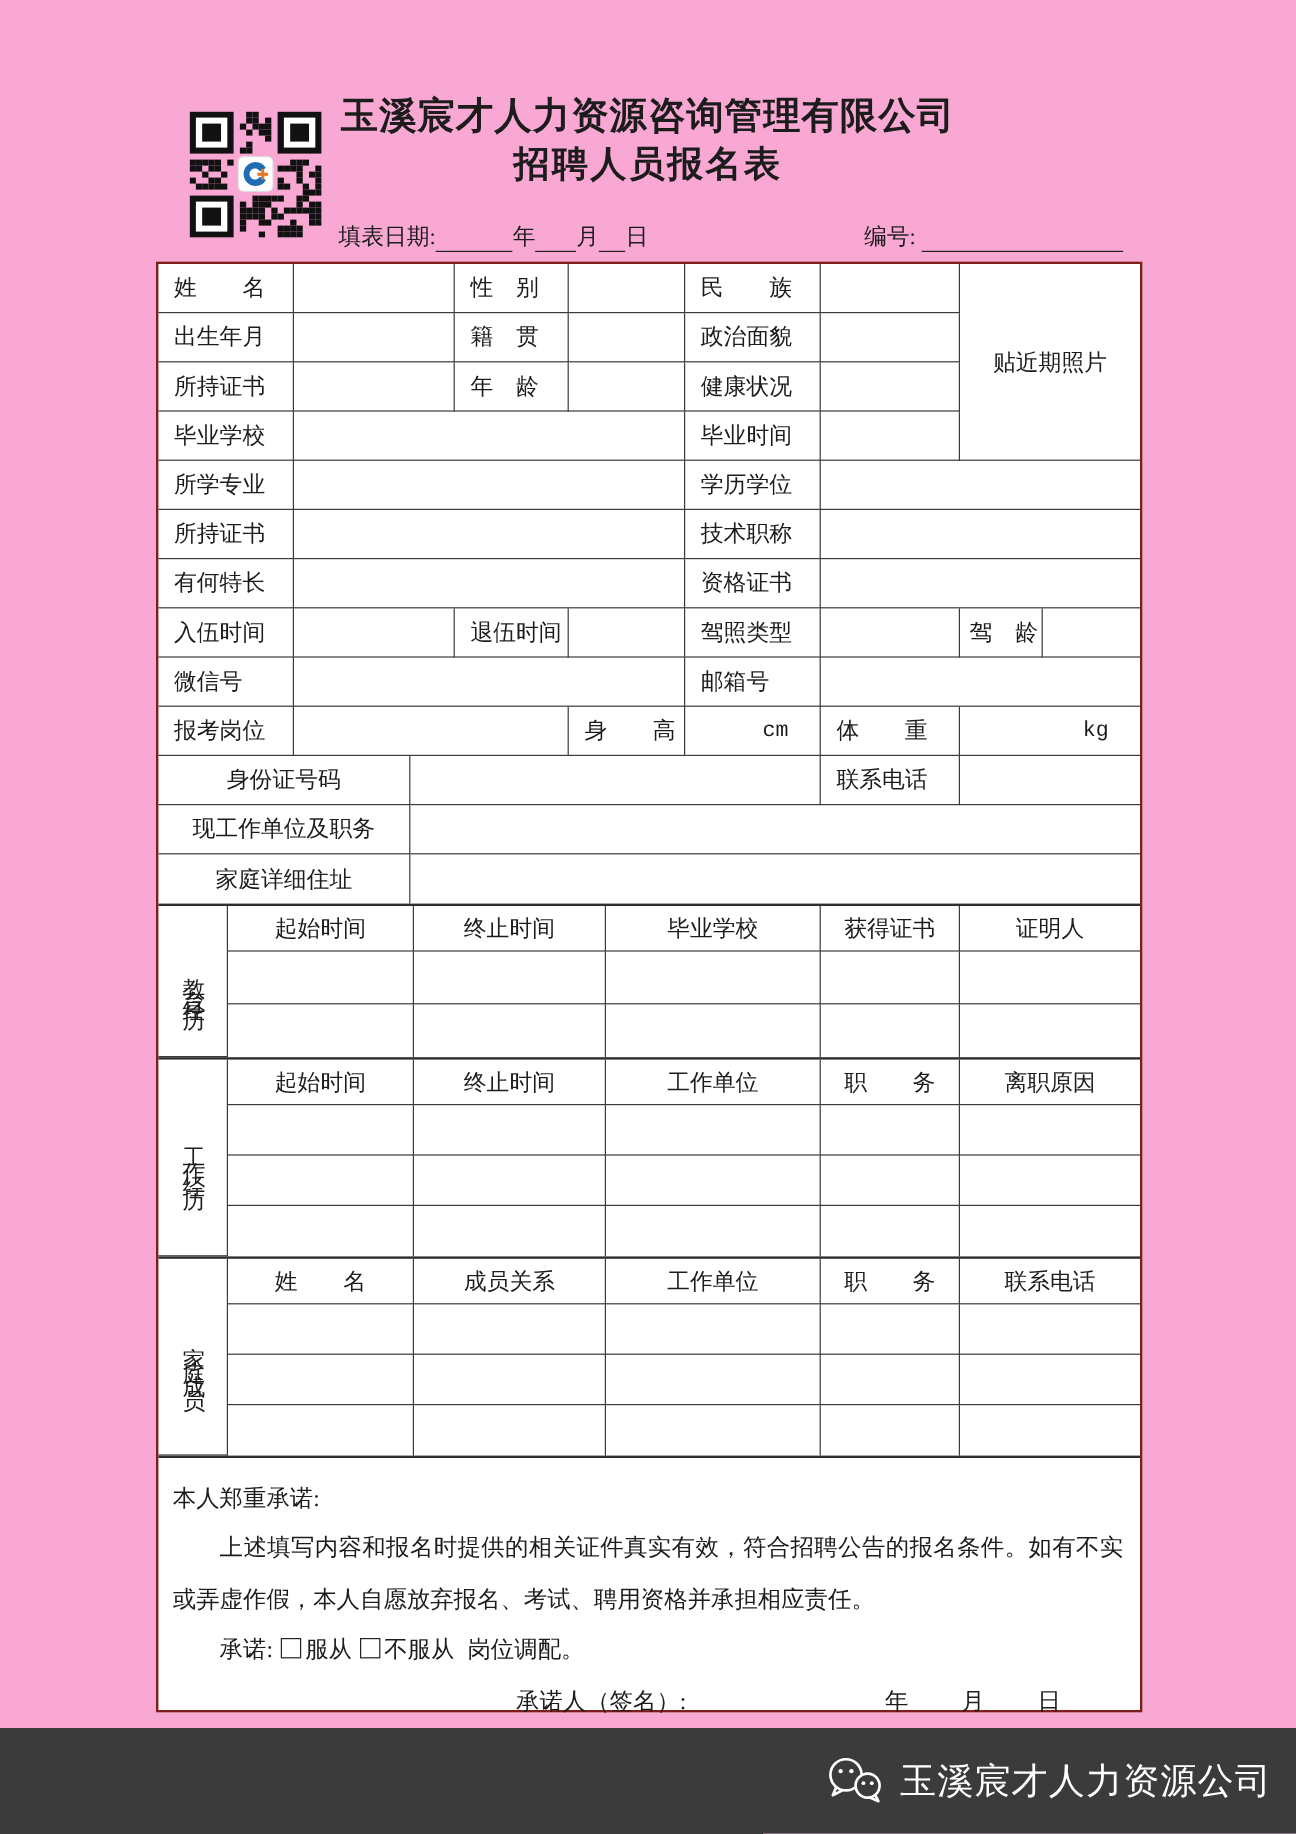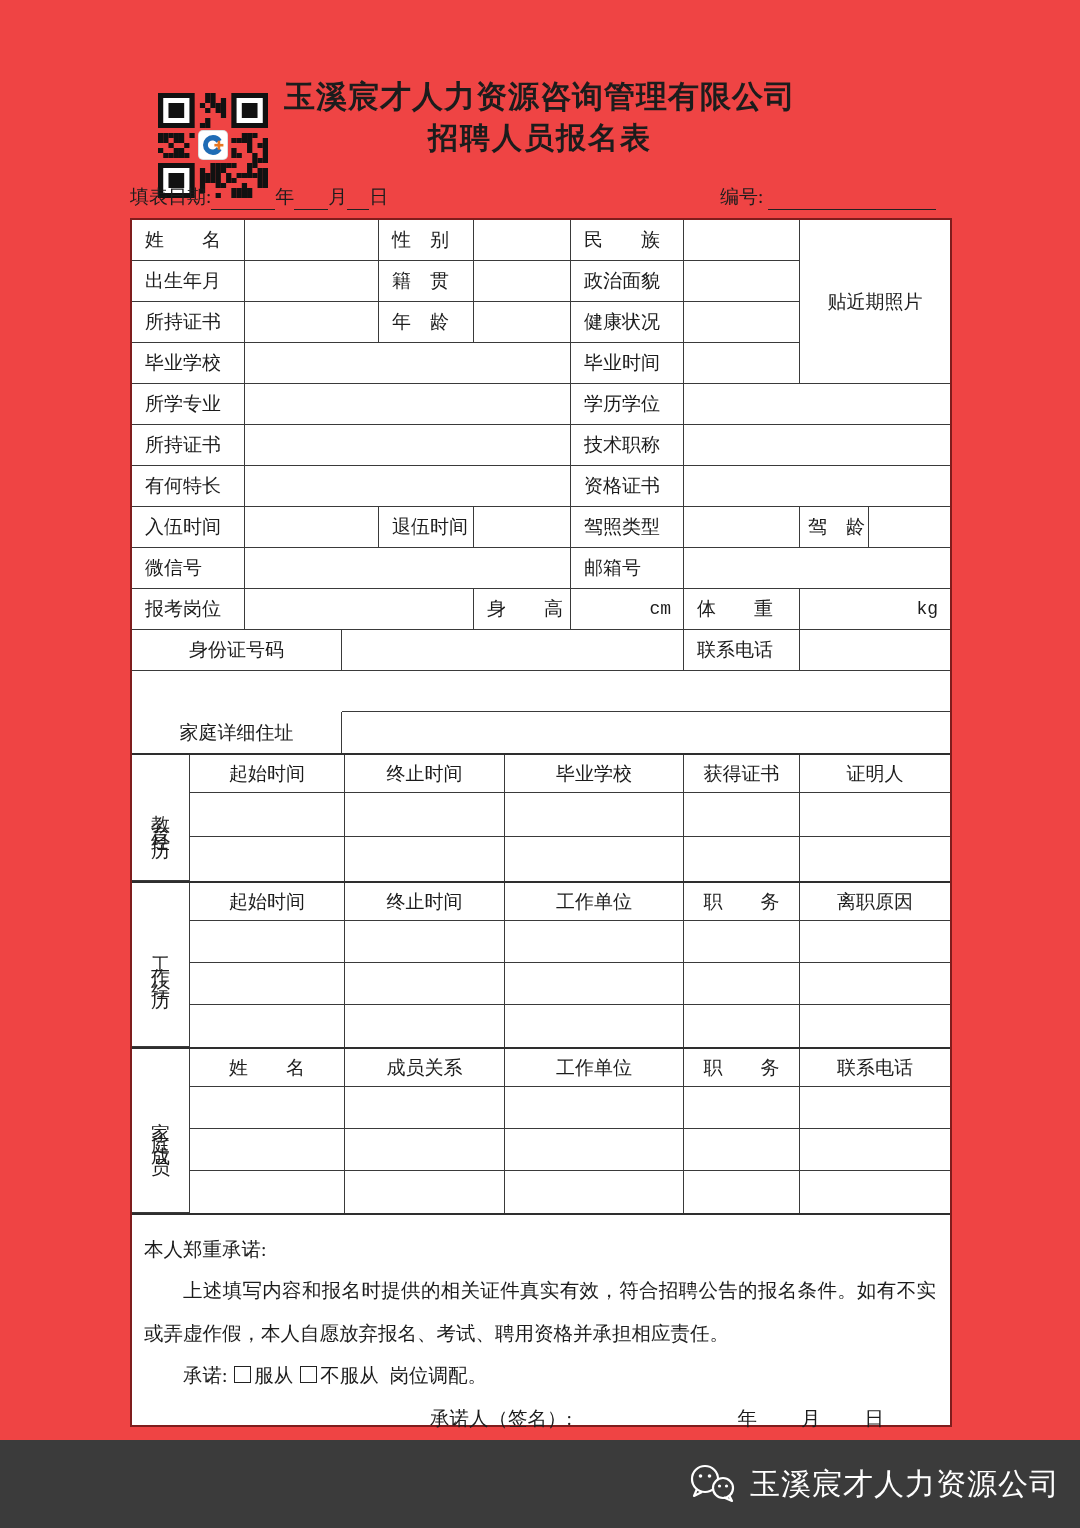--- a/index.html
+++ b/index.html
@@ -1,47 +1,47 @@
 <!DOCTYPE html>
 <html><head>
 <meta charset="utf-8">
 <style>
   html,body{margin:0;padding:0;}
   body{width:1080px;height:1528px;background:#ffffff;font-family:"Liberation Serif", serif;color:#1c1c1c;position:relative;overflow:hidden;}
-  .page{position:relative;width:1080px;height:1528px;background:#ef4444;}
+  .page{position:relative;width:1080px;height:1528px;background:#f9a8d4;}
 
   
   .qr{position:absolute;left:158px;top:93px;width:110px;height:105px;}
   .qr svg{display:block;}
   .qr-logo{position:absolute;left:41px;top:38px;width:28px;height:28px;background:#fff;border-radius:4px;box-shadow:0 0 0 1px #ddd;display:flex;align-items:center;justify-content:center;}
   .titles{position:absolute;left:0;top:76px;width:1080px;text-align:center;}
   .company-title{font-size:31px;font-weight:bold;letter-spacing:1px;line-height:42px;}
   .form-title{font-size:30px;font-weight:bold;letter-spacing:2px;line-height:40px;}
 
   .dateline{position:absolute;left:130px;top:184px;width:818px;display:flex;align-items:flex-end;font-size:19px;height:26px;}
-  .dateline .lead{}
+  .dateline .lead{margin-left:152px;}
   .ul{display:inline-block;border-bottom:1.6px solid #222;height:20px;vertical-align:bottom;}
   .w64{width:64px;} .w34{width:34px;} .w22{width:22px;} .w168{width:168px;}
   .serial-group{margin-left:auto;margin-right:12px;}
 
   
   .tbl{position:absolute;left:130px;top:218px;width:818px;border:2px solid #7f1d1d;background:#fff;}
   .grid{display:grid;}
   .gA{grid-template-columns:113px 97px 37px 95px 97px 113px 116px 69px 81px;grid-auto-rows:41px;}
   .sect{border-top:2px solid #2e2e2e;}
   .gS{grid-template-columns:58px 155px 160px 179px 116px 150px;}
   .gEdu{grid-template-rows:38px 44px 44px;}
   .gWork{grid-template-rows:38px 42px 42px 42px;}
   .gFam{grid-template-rows:38px 42px 42px 42px;}
 
   .c{box-sizing:border-box;border-right:1px solid #3a3a3a;border-bottom:1px solid #3a3a3a;display:flex;align-items:center;font-size:19px;overflow:hidden;}
   .nr{border-right:none;} .nb{border-bottom:none;text-align:right;}
   .lbl{padding-left:13px;}
   .ctr{justify-content:center;padding-left:0;}
-  .unit{justify-content:flex-end;padding-right:12px;font-family:"Liberation Mono", monospace;font-size:18px;}
+  .unit{justify-content:flex-end;padding-right:26px;font-family:"Liberation Mono", monospace;font-size:18px;}
   .photo{justify-content:center;align-items:center;font-size:19px;}
   .vlab{writing-mode:vertical-lr;text-orientation:upright;justify-content:center;letter-spacing:12px;padding:0;display:flex;align-items:center;}
   .vlab.edu{letter-spacing:9px;}
   .hdr{justify-content:center;}
 
   
   .commit{box-sizing:border-box;border-top:2px solid #2e2e2e;height:212px;padding:16px 14px 0 12px;font-size:19.5px;}
   .c-title{margin:0;line-height:38px;}
   .c-body{margin:0;line-height:43px;text-indent:2em;text-align:justify;}
   .c-choice{margin:0;line-height:42px;text-indent:2em;}
@@ -269,20 +269,21 @@
       <div class="c lbl">身　　高</div>
       <div class="c unit">cm</div>
       <div class="c lbl">体　　重</div>
       <div class="c unit nr" style="grid-column:8/10">kg</div>
 
       <div class="c ctr" style="grid-column:1/3">身份证号码</div>
       <div class="c" style="grid-column:3/7"></div>
       <div class="c lbl">联系电话</div>
       <div class="c nr" style="grid-column:8/10"></div>
 
+      <div class="c ctr" style="grid-column:1/3">现工作单位及职务</div>
       <div class="c nr" style="grid-column:3/10"></div>
 
       <div class="c ctr nb" style="grid-column:1/3">家庭详细住址</div>
       <div class="c nr nb" style="grid-column:3/10"></div>
     </div>
 
     <div class="grid gS gEdu sect">
       <div class="c vlab edu" style="grid-row:1/4">教育经历</div>
       <div class="c hdr">起始时间</div>
       <div class="c hdr">终止时间</div>

